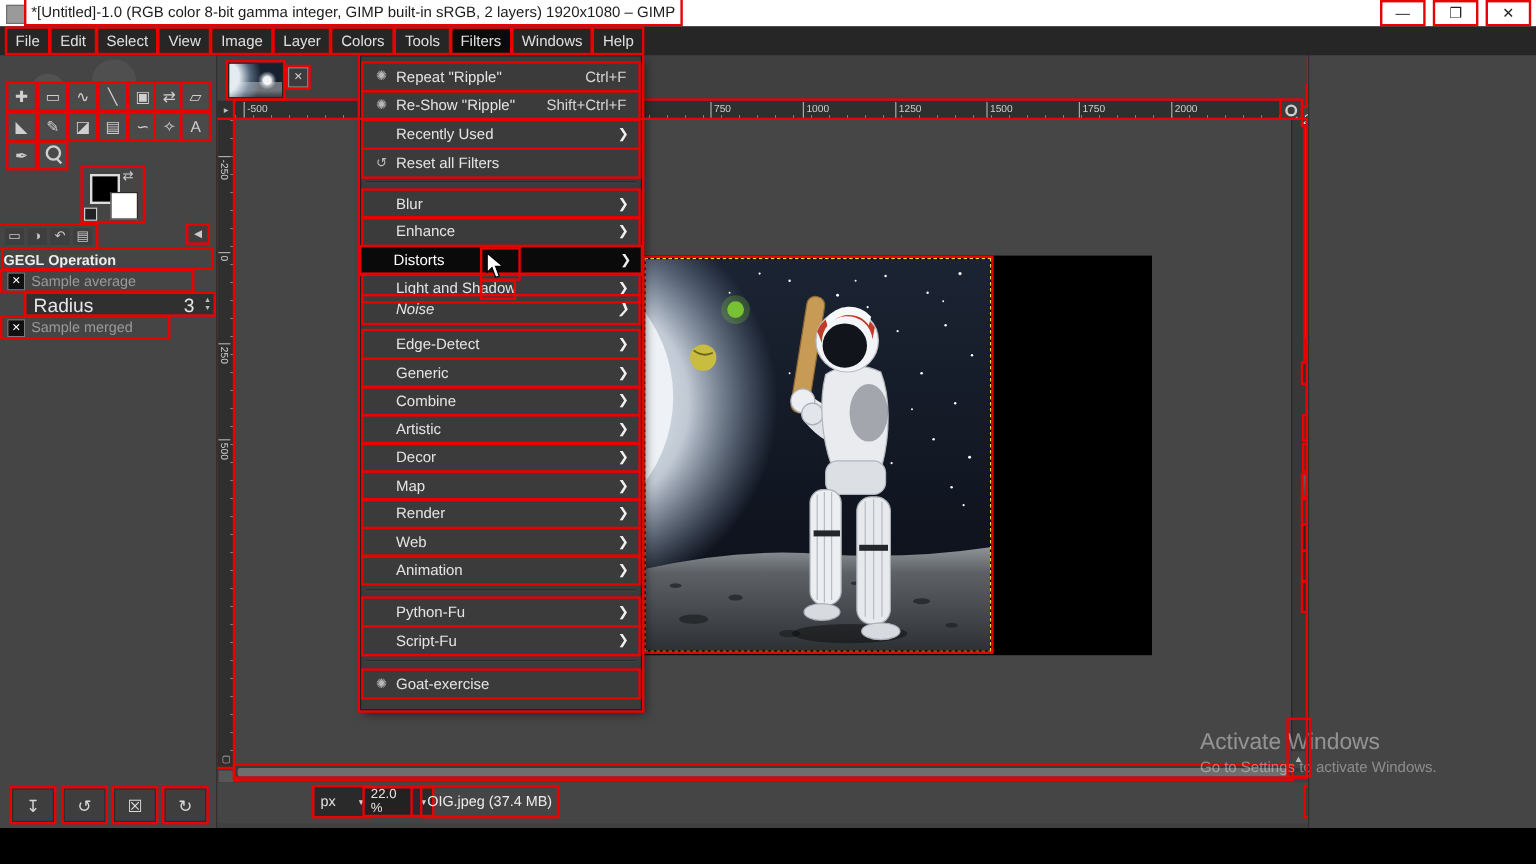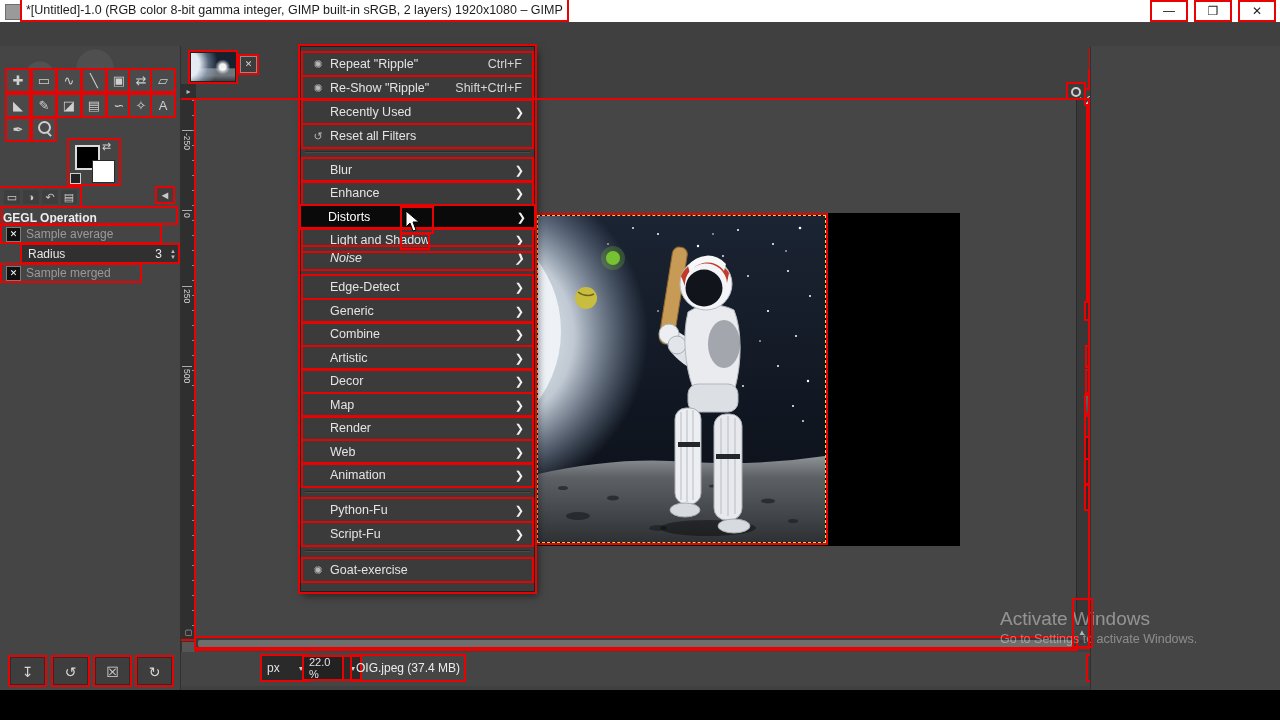--- a/index.html
+++ b/index.html
@@ -39,21 +39,21 @@
   .fg{position:absolute;left:6px;top:5px;width:21px;height:21px;background:#000;border:2px solid #dcdcdc;}
   .bg{position:absolute;left:23px;top:20px;width:21px;height:21px;background:#fff;border:1px solid #2a2a2a;}
   .swap{position:absolute;left:33px;top:0px;color:#cfcfcf;font-size:11px;}
   .mini-reset{position:absolute;left:1px;top:33px;width:9px;height:9px;border:1px solid #cfcfcf;background:#222;}
   .opt-ico{position:absolute;width:16px;height:14px;color:#c8c8c8;font-size:11px;
            line-height:14px;text-align:center;background:#3e3e3e;}
   .panel-title{font-weight:bold;font-size:12px;color:#ededed;}
   .chkbox{position:absolute;width:13px;height:13px;background:#101010;border:1px solid #7a7a7a;
           color:#fff;font-size:9px;line-height:13px;text-align:center;}
   .disabled-label{font-size:12px;color:#9a9a9a;}
-  .slider-row{background:#303030;color:#e6e6e6;font-size:12px;}
+  .slider-row{background:#303030;color:#e6e6e6;font-size:16px;}
   .spin{position:absolute;right:2px;top:0;height:100%;display:flex;flex-direction:column;
         justify-content:center;color:#bdbdbd;font-size:6px;line-height:6px;}
   .spin::before{content:"▲";} .spin::after{content:"▼";}
   .footbtn{position:absolute;top:657px;width:35px;height:28px;background:#3e3e3e;border:1px solid #2b2b2b;
            color:#d8d8d8;font-size:14px;line-height:28px;text-align:center;box-sizing:border-box;}
   .tab-thumb{left:190px;top:52px;width:44px;height:28px;border:1px solid #222;}
   .tab-close{left:240px;top:56px;width:15px;height:15px;border:1px solid #8e8e8e;color:#d0d0d0;
              font-size:9px;line-height:15px;text-align:center;background:#3c3c3c;}
   .ruler-h{left:196px;top:84px;width:872px;height:16px;background:#2f2f2f;
            background-image:repeating-linear-gradient(90deg,#8a8a8a 0 1px,transparent 1px 15px);
@@ -137,20 +137,33 @@
 <div id="screen">
 
   <div class="abs titlebar">
     <div class="abs title-ico"></div>
     <div class="abs title-txt ann">*[Untitled]-1.0 (RGB color 8-bit gamma integer, GIMP built-in sRGB, 2 layers) 1920x1080 – GIMP</div>
     <div class="abs winbtn ann" style="left:1152px;">—</div>
     <div class="abs winbtn ann" style="left:1196px;">❐</div>
     <div class="abs winbtn ann" style="left:1240px;">✕</div>
   </div>
 
+  <div class="abs menubar">
+    <span class="menuitem ann">File</span>
+    <span class="menuitem ann">Edit</span>
+    <span class="menuitem ann">Select</span>
+    <span class="menuitem ann">View</span>
+    <span class="menuitem ann">Image</span>
+    <span class="menuitem ann">Layer</span>
+    <span class="menuitem ann">Colors</span>
+    <span class="menuitem ann">Tools</span>
+    <span class="menuitem active ann">Filters</span>
+    <span class="menuitem ann">Windows</span>
+    <span class="menuitem ann">Help</span>
+  </div>
 
   <div class="abs toolbox">
 
     <div class="tool ann" style="left:7px;top:24px;">✚</div>
     <div class="tool ann" style="left:33px;top:24px;">▭</div>
     <div class="tool ann" style="left:58px;top:24px;">∿</div>
     <div class="tool ann" style="left:83px;top:24px;">╲</div>
     <div class="tool ann" style="left:108px;top:24px;">▣</div>
     <div class="tool ann" style="left:130px;top:24px;">⇄</div>
     <div class="tool ann" style="left:152px;top:24px;">▱</div>
@@ -201,20 +214,29 @@
     <div class="footbtn ann" style="left:10px;top:611px;">↧</div>
     <div class="footbtn ann" style="left:53px;top:611px;">↺</div>
     <div class="footbtn ann" style="left:95px;top:611px;">☒</div>
     <div class="footbtn ann" style="left:137px;top:611px;">↻</div>
   </div>
 
   <div class="abs tab-thumb mini-scene ann"></div>
   <div class="abs tab-close ann">✕</div>
 
   <div class="abs ruler-corner">▸</div>
+  <div class="abs ruler-h ann">
+    <span style="left:7px;">-500</span>
+    <span style="left:396px;">750</span>
+    <span style="left:473px;">1000</span>
+    <span style="left:550px;">1250</span>
+    <span style="left:626px;">1500</span>
+    <span style="left:703px;">1750</span>
+    <span style="left:780px;">2000</span>
+  </div>
   <div class="abs zoombtn ann">
       <span class="mag" style="width:6px;height:6px;"></span>
     </div>
   <div class="abs ruler-v ann">
     <span style="top:30px;">-250</span>
     <span style="top:110px;">0</span>
     <span style="top:186px;">250</span>
     <span style="top:266px;">500</span>
   </div>
 

